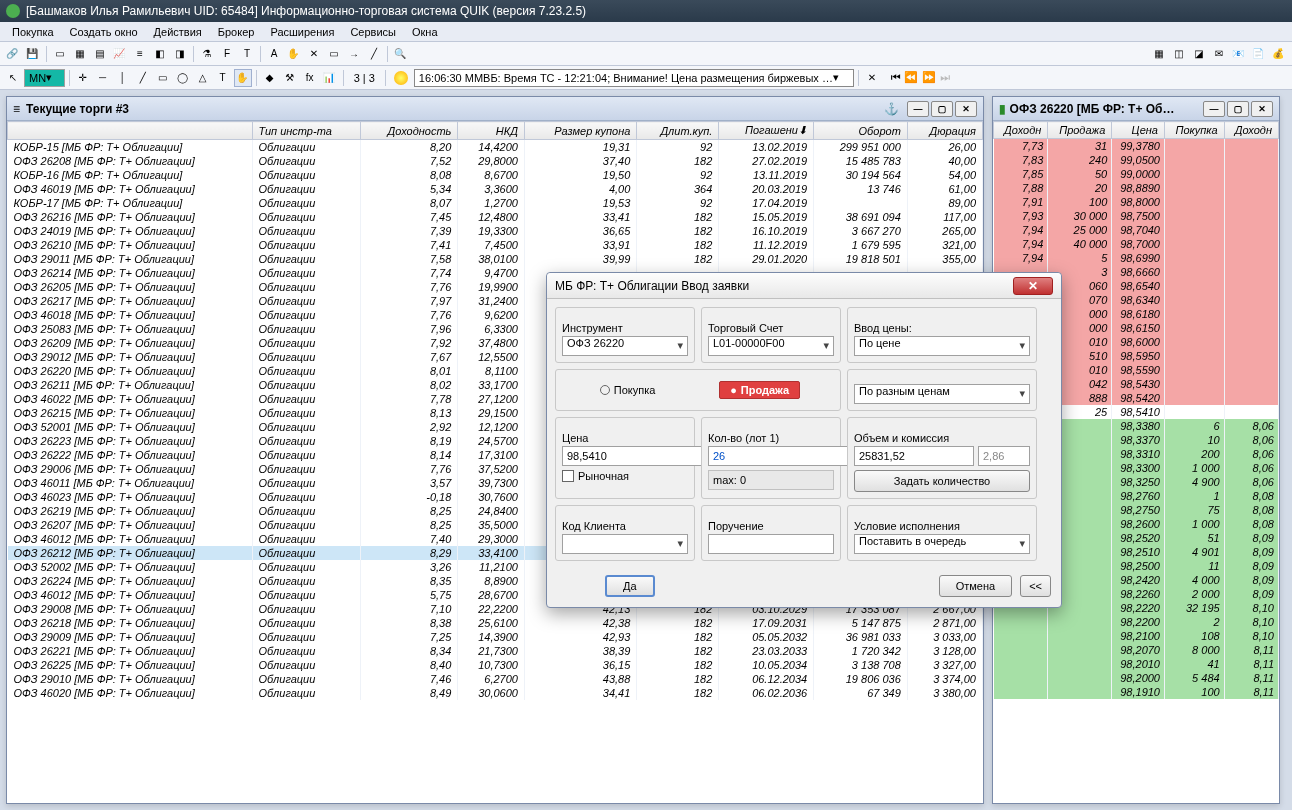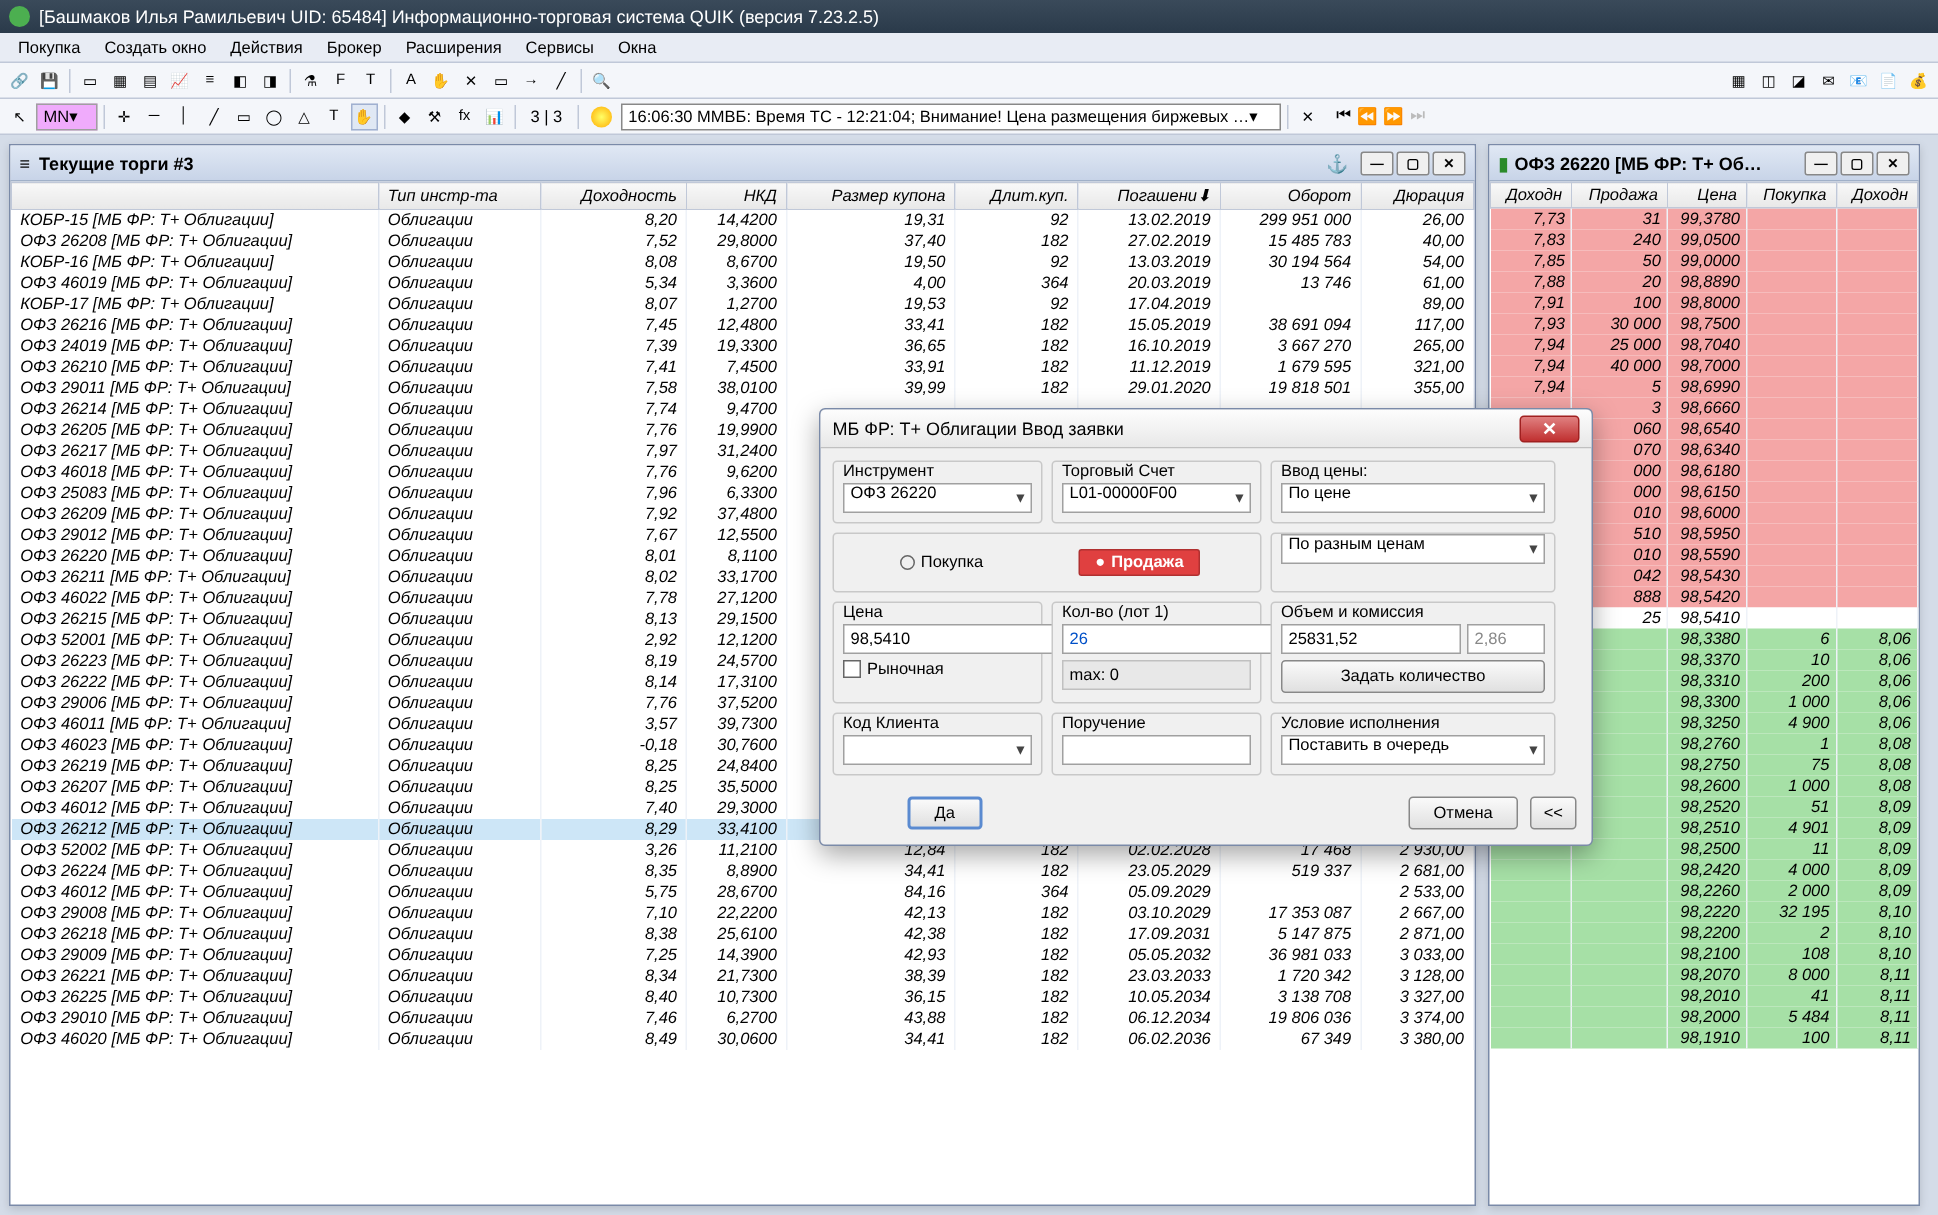--- a/index.html
+++ b/index.html
@@ -27,21 +27,21 @@
 tr.sel td { background: #cde6f7; }
 .quote-table td { padding: 1px 4px; }
 .ask td { background: #f4a6a6; }
 .bid td { background: #a6e0a6; }
 .cur td { background: #fff; }
 .dialog { position: absolute; background: #f0f0f0; border: 1px solid #7a8aa8; box-shadow: 0 6px 18px rgba(0,0,0,.35); border-radius: 4px; }
 .dialog-title { background: linear-gradient(#fdfdfd,#e8e8e8); height: 26px; display: flex; align-items: center; padding: 0 8px; border-bottom: 1px solid #c0c0c0; border-radius: 4px 4px 0 0; font-size: 12px; }
 .dialog-title .spacer { flex: 1; }
 .dlg-close { width: 40px; height: 18px; background: linear-gradient(#e08080,#c03030); border: 1px solid #a02020; border-radius: 3px; color: #fff; display: flex; align-items: center; justify-content: center; font-weight: bold; }
 .dialog-body { padding: 8px; display: grid; grid-template-columns: 140px 140px 190px; gap: 6px; }
-.fieldset { border: 1px solid #c8c8c8; border-radius: 3px; padding: 0 6px 6px; background: #f0f0f0; }
+.fieldset { border: 1px solid #c8c8c8; border-radius: 3px; padding: 14px 6px 6px; background: #f0f0f0; }
 .fieldset .leg { font-size: 11px; margin-bottom: 2px; }
 .combo, .txt { width: 100%; height: 20px; border: 1px solid #a0a0a0; background: #fff; padding: 0 18px 0 4px; font-size: 11px; position: relative; }
 .combo::after { content: "▾"; position: absolute; right: 4px; top: 2px; color: #444; pointer-events: none; }
 .combo { position: relative; display: flex; }
 .radio-btn { display: flex; align-items: center; gap: 4px; padding: 2px 4px; }
 .radio-btn.sell { background: #e04040; color: #fff; border: 1px solid #b03030; border-radius: 2px; padding: 2px 10px; font-weight: bold; }
 .radio-btn .dot { width: 10px; height: 10px; border: 1px solid #666; border-radius: 50%; display: inline-block; }
 .spin { display: flex; }
 .spin input { flex: 1; height: 20px; border: 1px solid #a0a0a0; padding: 0 4px; font-size: 11px; }
 .spin .arrows { width: 14px; display: flex; flex-direction: column; }
@@ -105,21 +105,21 @@
   <div class="tbtn">◫</div>
   <div class="tbtn">◪</div>
   <div class="tbtn">✉</div>
   <div class="tbtn">📧</div>
   <div class="tbtn">📄</div>
   <div class="tbtn">💰</div>
 </div>
 
 <div class="toolbar2">
   <div class="tbtn">↖</div>
-  <div style="border:1px solid #a0a0a0;background:#f0abfc;padding:0 12px 0 4px;height:18px;display:flex;align-items:center;"><span>MN</span> ▾</div>
+  <div style="border:1px solid #a0a0a0;background:#14b8a6;padding:0 12px 0 4px;height:18px;display:flex;align-items:center;"><span>MN</span> ▾</div>
   <div class="tsep"></div>
   <div class="tbtn">✛</div>
   <div class="tbtn">─</div>
   <div class="tbtn">│</div>
   <div class="tbtn">╱</div>
   <div class="tbtn">▭</div>
   <div class="tbtn">◯</div>
   <div class="tbtn">△</div>
   <div class="tbtn">T</div>
   <div class="tbtn" style="border:1px solid #a0b0d0;background:#e0e8f4;">✋</div>
@@ -193,21 +193,21 @@
               <td class="r">15 485 783</td>
               <td class="r">40,00</td>
             </tr>
             <tr>
               <td>КОБР-16 [МБ ФР: T+ Облигации]</td>
               <td>Облигации</td>
               <td class="r">8,08</td>
               <td class="r">8,6700</td>
               <td class="r">19,50</td>
               <td class="r">92</td>
-              <td class="r">13.03.2019</td>
+              <td class="r">13.11.2019</td>
               <td class="r">30 194 564</td>
               <td class="r">54,00</td>
             </tr>
             <tr>
               <td>ОФЗ 46019 [МБ ФР: T+ Облигации]</td>
               <td>Облигации</td>
               <td class="r">5,34</td>
               <td class="r">3,3600</td>
               <td class="r">4,00</td>
               <td class="r">364</td>

